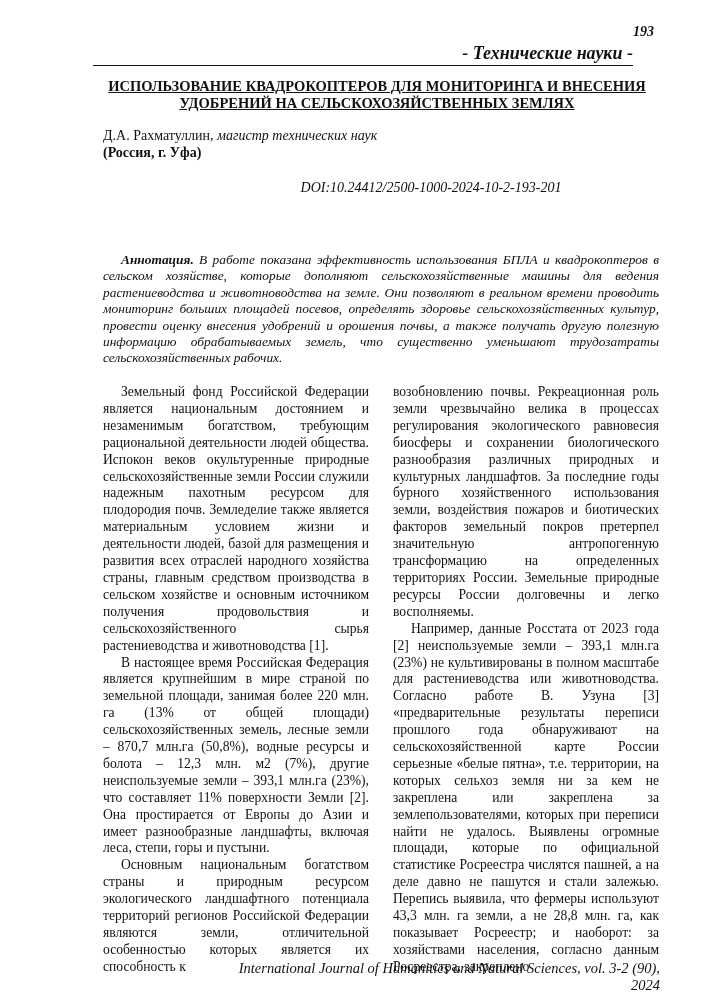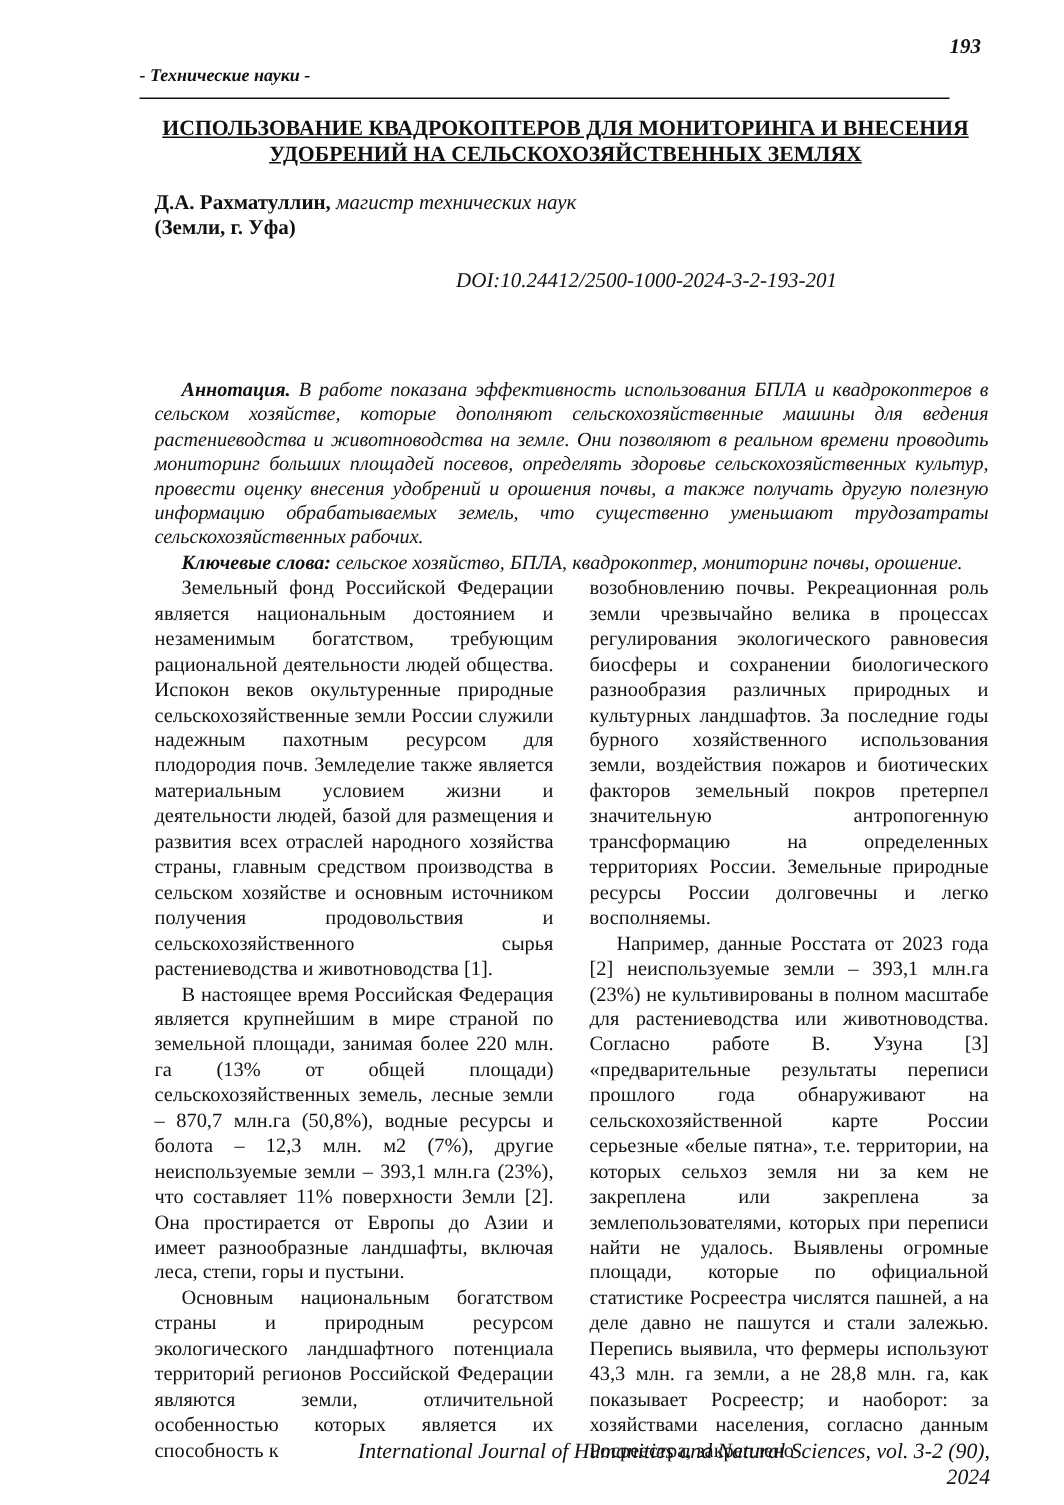--- a/index.html
+++ b/index.html
@@ -5,36 +5,36 @@
   html, body { margin: 0; padding: 0; background: #ffffff; }
   body {
     width: 709px; height: 1003px; position: relative; overflow: hidden;
     font-family: "Liberation Serif", "DejaVu Serif", serif; color: #111;
   }
   .page-number {
     position: absolute; top: 24px; left: 600px; width: 54px; text-align: right;
     font-size: 14px; font-weight: bold; font-style: italic;
   }
   .section-header {
-    position: absolute; top: 43px; left: 93px; width: 540px; text-align: left;
-    font-size: 12px; font-weight: bold; font-style: italic;
+    position: absolute; top: 43px; left: 93px; width: 540px; text-align: right;
+    font-size: 18px; font-weight: bold; font-style: italic;
   }
   .header-rule {
     position: absolute; top: 65px; left: 93px; width: 540px; height: 0;
     border-top: 1.5px solid #111;
   }
   .title {
     position: absolute; top: 78px; left: 93px; width: 568px; text-align: center;
     font-size: 14.5px; font-weight: bold; line-height: 17px; margin: 0; text-decoration: underline;
   }
   .author-block {
     position: absolute; top: 127px; left: 103px; width: 556px;
     font-size: 14px; line-height: 17px;
   }
-  .author-name { font-weight: bold; margin-top: 27px; }
+  .author-name { font-weight: normal; margin-top: 27px; }
   .author-degree { font-style: italic; text-align: right; }
   .author-location { font-weight: bold; display: block; }
   .doi {
     position: absolute; top: 180px; left: 103px; width: 556px; text-align: center;
     font-size: 14px; font-style: italic; padding-left: 100px; box-sizing: border-box;
   }
   .abstract {
     position: absolute; top: 208px; left: 103px; width: 556px;
     font-size: 13.4px; font-style: italic; line-height: 16.4px; text-align: justify;
     hyphens: manual;
@@ -60,33 +60,29 @@
 
 <div class="page-number">193</div>
 <div class="section-header">- Технические науки -</div>
 <div class="header-rule"></div>
 
 <h1 class="title">ИСПОЛЬЗОВАНИЕ КВАДРОКОПТЕРОВ ДЛЯ МОНИТОРИНГА И ВНЕСЕНИЯ УДОБРЕНИЙ НА СЕЛЬСКОХОЗЯЙСТВЕННЫХ ЗЕМЛЯХ</h1>
 
 <div class="author-block">
   <span class="author-name">Д.А. Рахматуллин,</span>
   <span class="author-degree">магистр технических наук</span>
-  <span class="author-location">(Земли, г. Уфа)</span>
+  <span class="author-location">(Россия, г. Уфа)</span>
 </div>
 
-<div class="doi">DOI:10.24412/2500-1000-2024-3-2-193-201</div>
+<div class="doi">DOI:10.24412/2500-1000-2024-10-2-193-201</div>
 
 <div class="abstract">
   <p>
     <span class="label">Аннотация.</span>
     <span>В работе показана эффективность использования БПЛА и квадрокоптеров в сельском хозяйстве, которые дополняют сельскохозяйственные машины для ведения растениеводства и животноводства на земле. Они позволяют в реальном времени проводить мониторинг больших площадей посевов, определять здоровье сельскохозяйственных культур, провести оценку внесения удобрений и орошения почвы, а также получать другую полезную информацию обрабатываемых земель, что существенно уменьшают трудозатраты сельскохозяйственных рабочих.</span>
-  </p>
-  <p>
-    <span class="label">Ключевые слова:</span>
-    <span>сельское хозяйство, БПЛА, квадрокоптер, мониторинг почвы, орошение.</span>
   </p>
 </div>
 
 <div class="col left">
   <p>Земельный фонд Российской Федерации является национальным достоянием и незаменимым богатством, требующим рациональной деятельности людей общества. Испокон веков окультуренные природные сельскохозяйственные земли России служили надежным пахотным ресурсом для плодородия почв. Земледелие также является материальным условием жизни и деятельности людей, базой для размещения и развития всех отраслей народного хозяйства страны, главным средством производства в сельском хозяйстве и основным источником получения продовольствия и сельскохозяйственного сырья растениеводства и животноводства [1].</p>
   <p>В настоящее время Российская Федерация является крупнейшим в мире страной по земельной площади, занимая более 220 млн. га (13% от общей площади) сельскохозяйственных земель, лесные земли – 870,7 млн.га (50,8%), водные ресурсы и болота – 12,3 млн. м2 (7%), другие неиспользуемые земли – 393,1 млн.га (23%), что составляет 11% поверхности Земли [2]. Она простирается от Европы до Азии и имеет разнообразные ландшафты, включая леса, степи, горы и пустыни.</p>
   <p>Основным национальным богатством страны и природным ресурсом экологического ландшафтного потенциала территорий регионов Российской Федерации являются земли, отличительной особенностью которых является их способность к</p>
 </div>
 
 <div class="col right">

